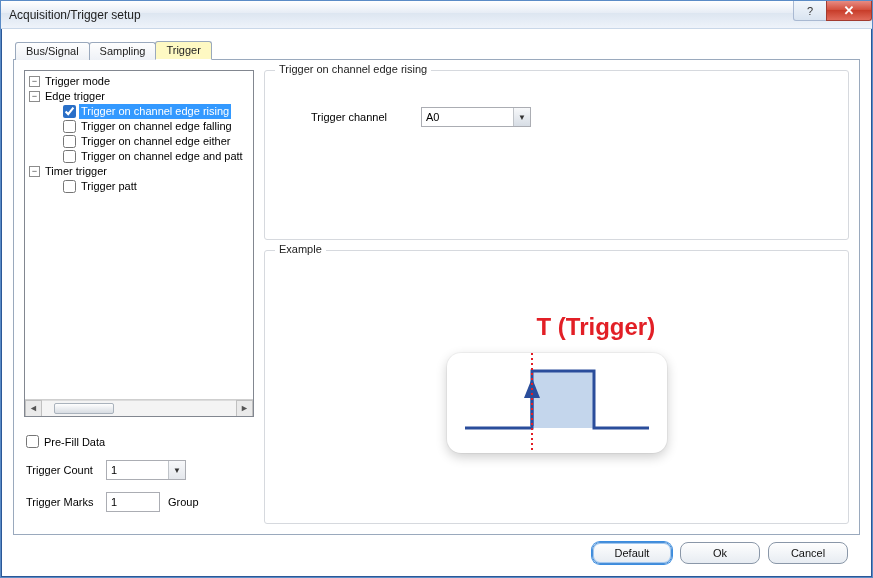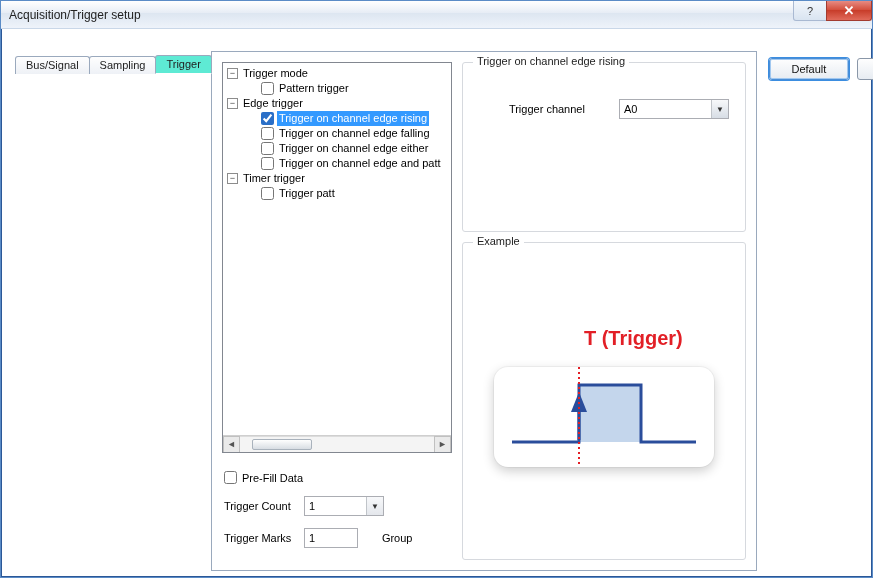--- a/index.html
+++ b/index.html
@@ -35,38 +35,38 @@
   }
   .titlebar .btn.close {
     width:46px;
     background:linear-gradient(#e78b82,#d4513f 45%,#c63a27 46%,#e06a5a);
     border-color:#a23b2f; color:#fff; font-weight:bold; font-size:13px;
     border-bottom-right-radius:3px;
   }
   .titlebar .btn.help { border-bottom-left-radius:3px; }
 
   .content {
-    flex:1; padding:22px 12px 6px 12px;
-    display:flex; flex-direction:row;
+    flex:1; padding:8px 12px 6px 12px;
+    display:flex; flex-direction:column;
     position:relative;
   }
 
   .tabstrip {
     display:flex; align-items:flex-end; height:22px; margin-left:2px;
   }
   .tab {
     border:1px solid #9aa9bd; border-bottom:none;
     padding:2px 10px 3px 10px; font-size:11px; color:#222;
     background:linear-gradient(#fefefe,#eef1f6);
     margin-right:-1px;
     border-top-left-radius:3px; border-top-right-radius:3px;
     position:relative; top:1px;
   }
   .tab.active {
-    background:#5eead4; z-index:2; border-bottom:1px solid #fff;
+    background:#fef9c3; z-index:2; border-bottom:1px solid #fff;
   }
 
   .tabpanel {
     flex:1;
     border:1px solid #9aa9bd;
     background:#fff;
     display:flex; padding:10px;
     gap:10px;
   }
 
@@ -164,31 +164,31 @@
   .diagram {
     position:relative; width:240px; height:170px;
   }
   .diagram .card {
     position:absolute; left:10px; top:50px; width:220px; height:100px;
     background:#fff; border-radius:14px;
     box-shadow:0 4px 12px rgba(0,0,0,.2), 0 0 0 1px rgba(0,0,0,.04);
   }
   .diagram .tlabel {
     position:absolute; left:100px; top:10px;
-    color:#e21f26; font-weight:bold; font-size:20px; font-family:Arial, sans-serif;
+    color:#e21f26; font-weight:bold; font-size:24px; font-family:Arial, sans-serif;
   }
   .diagram svg { position:absolute; left:10px; top:50px; }
 
   .footer {
     height:36px; display:flex; align-items:center; justify-content:flex-end;
     gap:8px; padding:0 12px;
   }
   .pushbtn {
     min-width:80px; height:22px;
-    border:1px solid #8a97a8; border-radius:3px;
+    border:1px solid #8a97a8; border-radius:8px;
     background:linear-gradient(#fefefe,#e7ecf2);
     font-size:11px; color:#111;
     display:flex; align-items:center; justify-content:center;
     padding:0 12px;
     cursor:default; user-select:none;
   }
   .pushbtn.default {
     box-shadow:0 0 0 1px #3b8de0, inset 0 0 0 1px #a1c8f0;
     border-color:#4a8ed6;
   }
@@ -222,24 +222,20 @@
 
       <div class="leftcol">
 
         <div class="treewrap">
           <div class="tree">
 
             <div class="node lvl0">
               <span class="expander">−</span>
               <span class="label">Trigger mode</span>
             </div>
-            <div class="node lvl1">
-              <input class="chk" type="checkbox" style="">
-              <span class="label">Pattern trigger</span>
-            </div>
 
             <div class="node lvl0">
               <span class="expander">−</span>
               <span class="label">Edge trigger</span>
             </div>
             <div class="node lvl1 selected">
               <input class="chk" type="checkbox" checked="" style="">
               <span class="label">Trigger on channel edge rising</span>
             </div>
             <div class="node lvl1">
@@ -282,21 +278,21 @@
           <div class="row">
             <label class="lab">Trigger Count</label>
             <div class="combo" style="width:80px">
               <span class="val">1</span>
               <span class="btn">▼</span>
             </div>
           </div>
           <div class="row">
             <label class="lab">Trigger Marks</label>
             <input class="numfield" style="width: 54px;" value="1">
-            <span style="margin-left:24px">Group</span>
+            <span style="margin-left:8px">Group</span>
           </div>
         </div>
 
       </div>
 
       <div class="rightcol">
 
         <div class="groupbox" style="height:170px">
           <span class="legend">Trigger on channel edge rising</span>
           <div style="display:flex;align-items:center;margin:18px 0 24px 30px">

